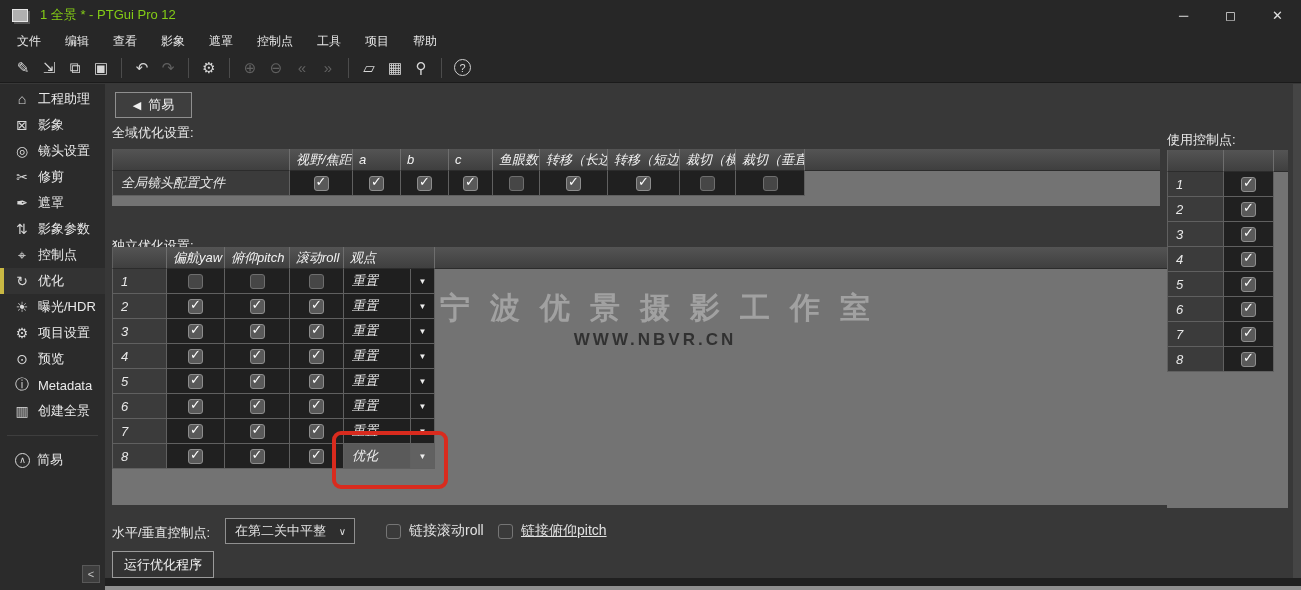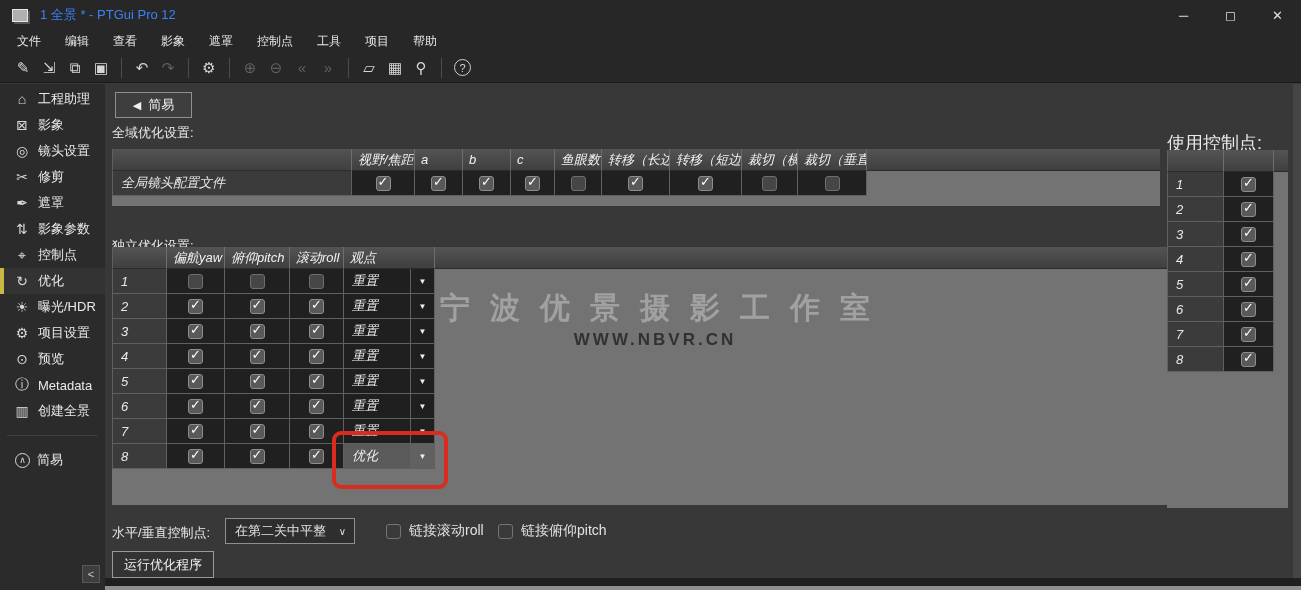--- a/index.html
+++ b/index.html
@@ -5,21 +5,21 @@
   * { margin:0; padding:0; box-sizing:border-box; }
   html,body { width:1301px; height:590px; }
   body { position:relative; background:#383838; overflow:hidden; color:#e2e2e2;
          font-family:"Liberation Sans","DejaVu Sans",sans-serif; }
 
   
   .titlebar { position:absolute; top:0; left:0; width:100%; height:30px; background:#272727;
               display:flex; align-items:center; padding-left:12px; }
   .app-icon { width:16px; height:13px; background:#b0b0b0; border:1px solid #e6e6e6;
               box-shadow:2px 2px 0 #565656; margin-right:12px; flex:none; }
-  .title-text { font-size:13px; color:#3b82f6; }
+  .title-text { font-size:13px; color:#84cc16; }
   .win-controls { margin-left:auto; display:flex; height:100%; }
   .win-btn { width:47px; height:100%; display:flex; align-items:center; justify-content:center;
              font-size:13px; color:#e0e0e0; }
 
   
   .menubar { position:absolute; top:30px; left:0; width:100%; height:23px; background:#272727;
              display:flex; align-items:center; padding-left:5px; }
   .menu-item { font-size:12px; padding:0 12px; color:#e6e6e6; }
 
   
@@ -75,48 +75,48 @@
   .cb.checked::after { content:"✓"; position:absolute; left:1px; top:-3px; font-size:13px;
                        font-weight:bold; color:#ffffff; }
   .vp { padding:0; background:#1f1f1f; }
   .vp-text { flex:1; padding-left:8px; color:#f0f0f0; }
   .vp-arrow { width:24px; align-self:stretch; display:flex; align-items:center; justify-content:center;
               font-size:8px; border-left:1px solid #606060; color:#eeeeee; }
   .vp.hl { background:#5a5a5a; }
   .vp.hl .vp-arrow { background:#616161; }
 
   
-  .c-label{width:240px}.c-fov{width:63px}.c-a{width:48px}.c-b{width:48px}.c-c{width:44px}
+  .c-label{width:178px}.c-fov{width:63px}.c-a{width:48px}.c-b{width:48px}.c-c{width:44px}
   .c-fish{width:47px}.c-shiftl{width:68px}.c-shifts{width:72px}.c-croph{width:56px}.c-cropv{width:69px}
   .c-num{width:55px}.c-yaw{width:58px}.c-pitch{width:65px}.c-roll{width:54px}.c-vp{width:91px}
   .c-rnum{width:57px}.c-rcb{width:50px}
 
   
   .watermark { position:absolute; left:230px; top:176px; width:640px; text-align:center;
                z-index:5; pointer-events:none; }
   .wm1 { font-size:30px; font-weight:bold; letter-spacing:20px; text-indent:20px; color:rgba(198,198,198,0.55);margin-top:28px; }
   .wm2 { font-size:17px; font-weight:bold; letter-spacing:3px; margin-top:1px; color:rgba(8,8,8,0.62); }
 
   
   .red-box { position:absolute; left:227px; top:347px; width:116px; height:58px;
              border:4px solid #d92b1e; border-radius:9px; z-index:6; pointer-events:none; }
 
   
   #hv-label { position:absolute; left:7px; top:440px; font-size:13px; }
   .hv-select { position:absolute; left:120px; top:434px; width:130px; height:26px; background:#2e2e2e;
                border:1px solid #8f8f8f; display:flex; align-items:center; padding-left:9px; font-size:13px; }
   .hv-chevron { margin-left:auto; padding-right:8px; font-size:10px; color:#dddddd; }
   .chk-row { position:absolute; top:438px; display:flex; align-items:center; gap:8px; font-size:14px; }
-  #link-roll { left:281px; } #link-pitch { left:393px; }
+  #link-roll { left:281px; } #link-pitch { left:393px;text-decoration:underline; }
   .chk-row .cb { background:#3a3a3a; border-color:#757575; }
   .run-btn { position:absolute; left:7px; top:467px; height:27px; padding:0 11px; background:#333333;
              border:1px solid #9a9a9a; color:#f2f2f2; font-size:13px; display:flex; align-items:center; }
 
   
-  #right-title { position:absolute; left:1167px; top:131px; font-size:18px; color:#eaeaea; }
+  #right-title { position:absolute; left:1167px; top:131px; font-size:13px; color:#eaeaea; }
   #right-tbl { left:1167px; top:150px; width:121px; height:358px; }
 
   .right-strip { position:absolute; right:0; top:84px; width:8px; height:494px; background:#454545; }
   .bottom-strip1 { position:absolute; left:105px; top:578px; width:1196px; height:8px; background:#202020; }
   .bottom-strip2 { position:absolute; left:105px; top:586px; width:1196px; height:4px; background:#8f8f8f; }
 </style>
 </head>
 <body>
 
 <div class="titlebar">

